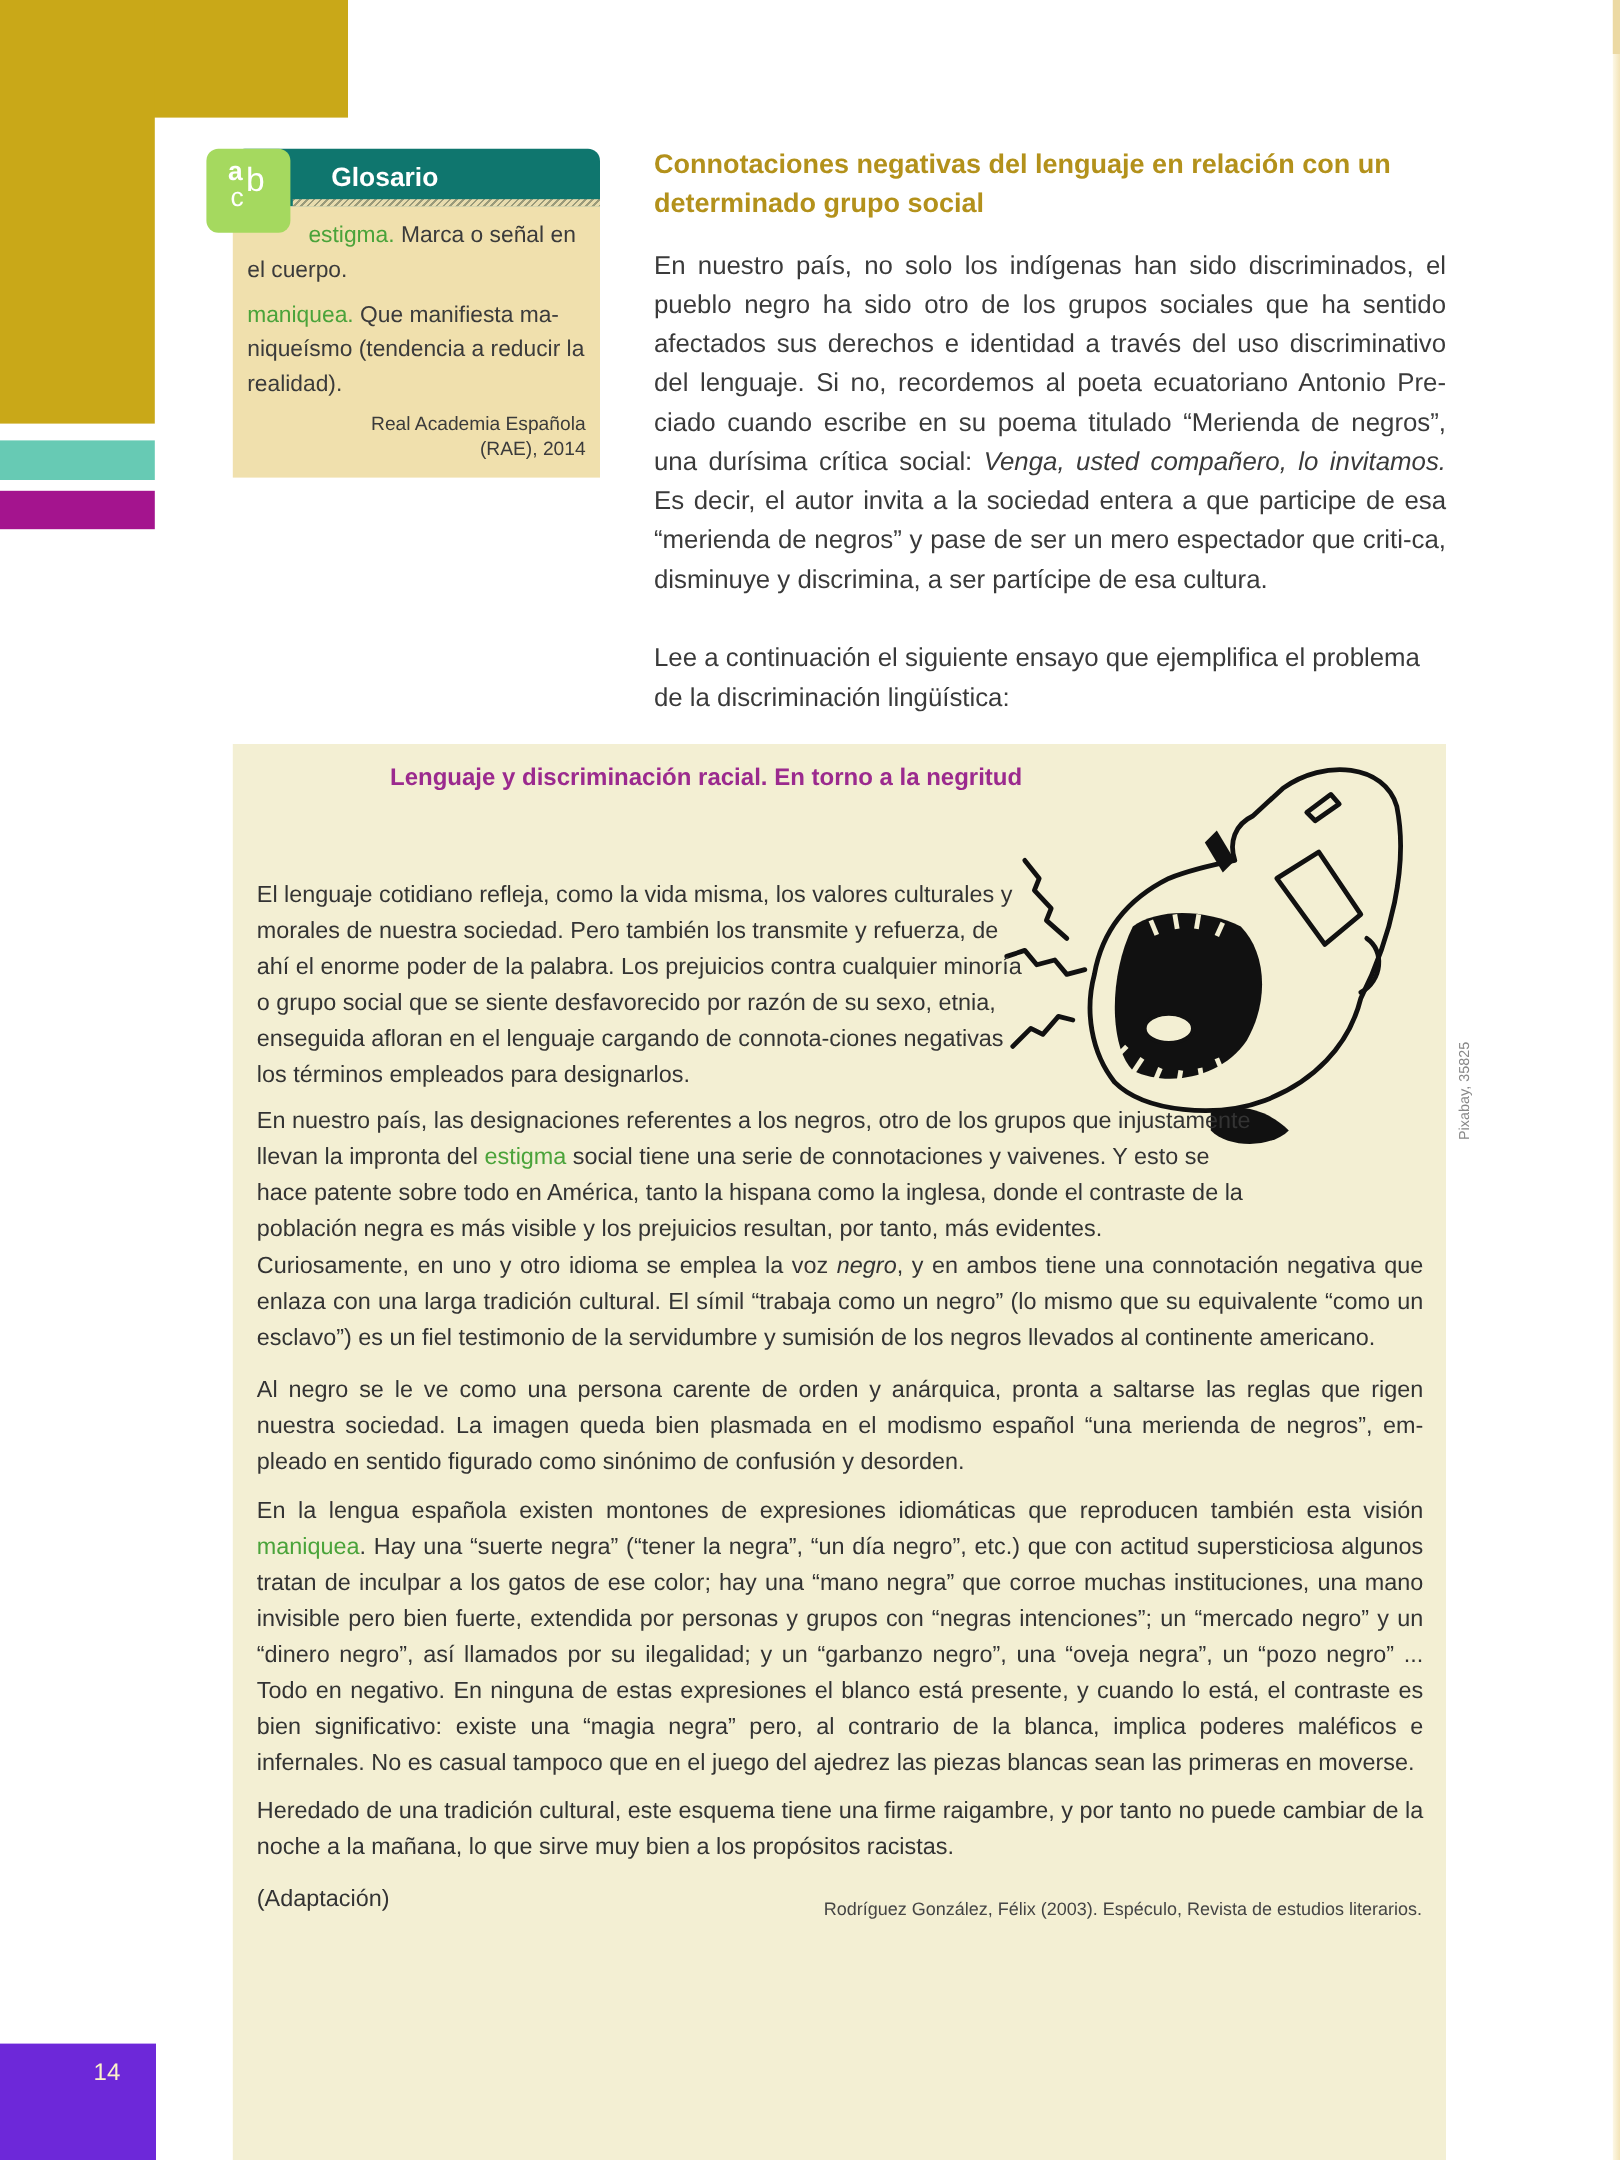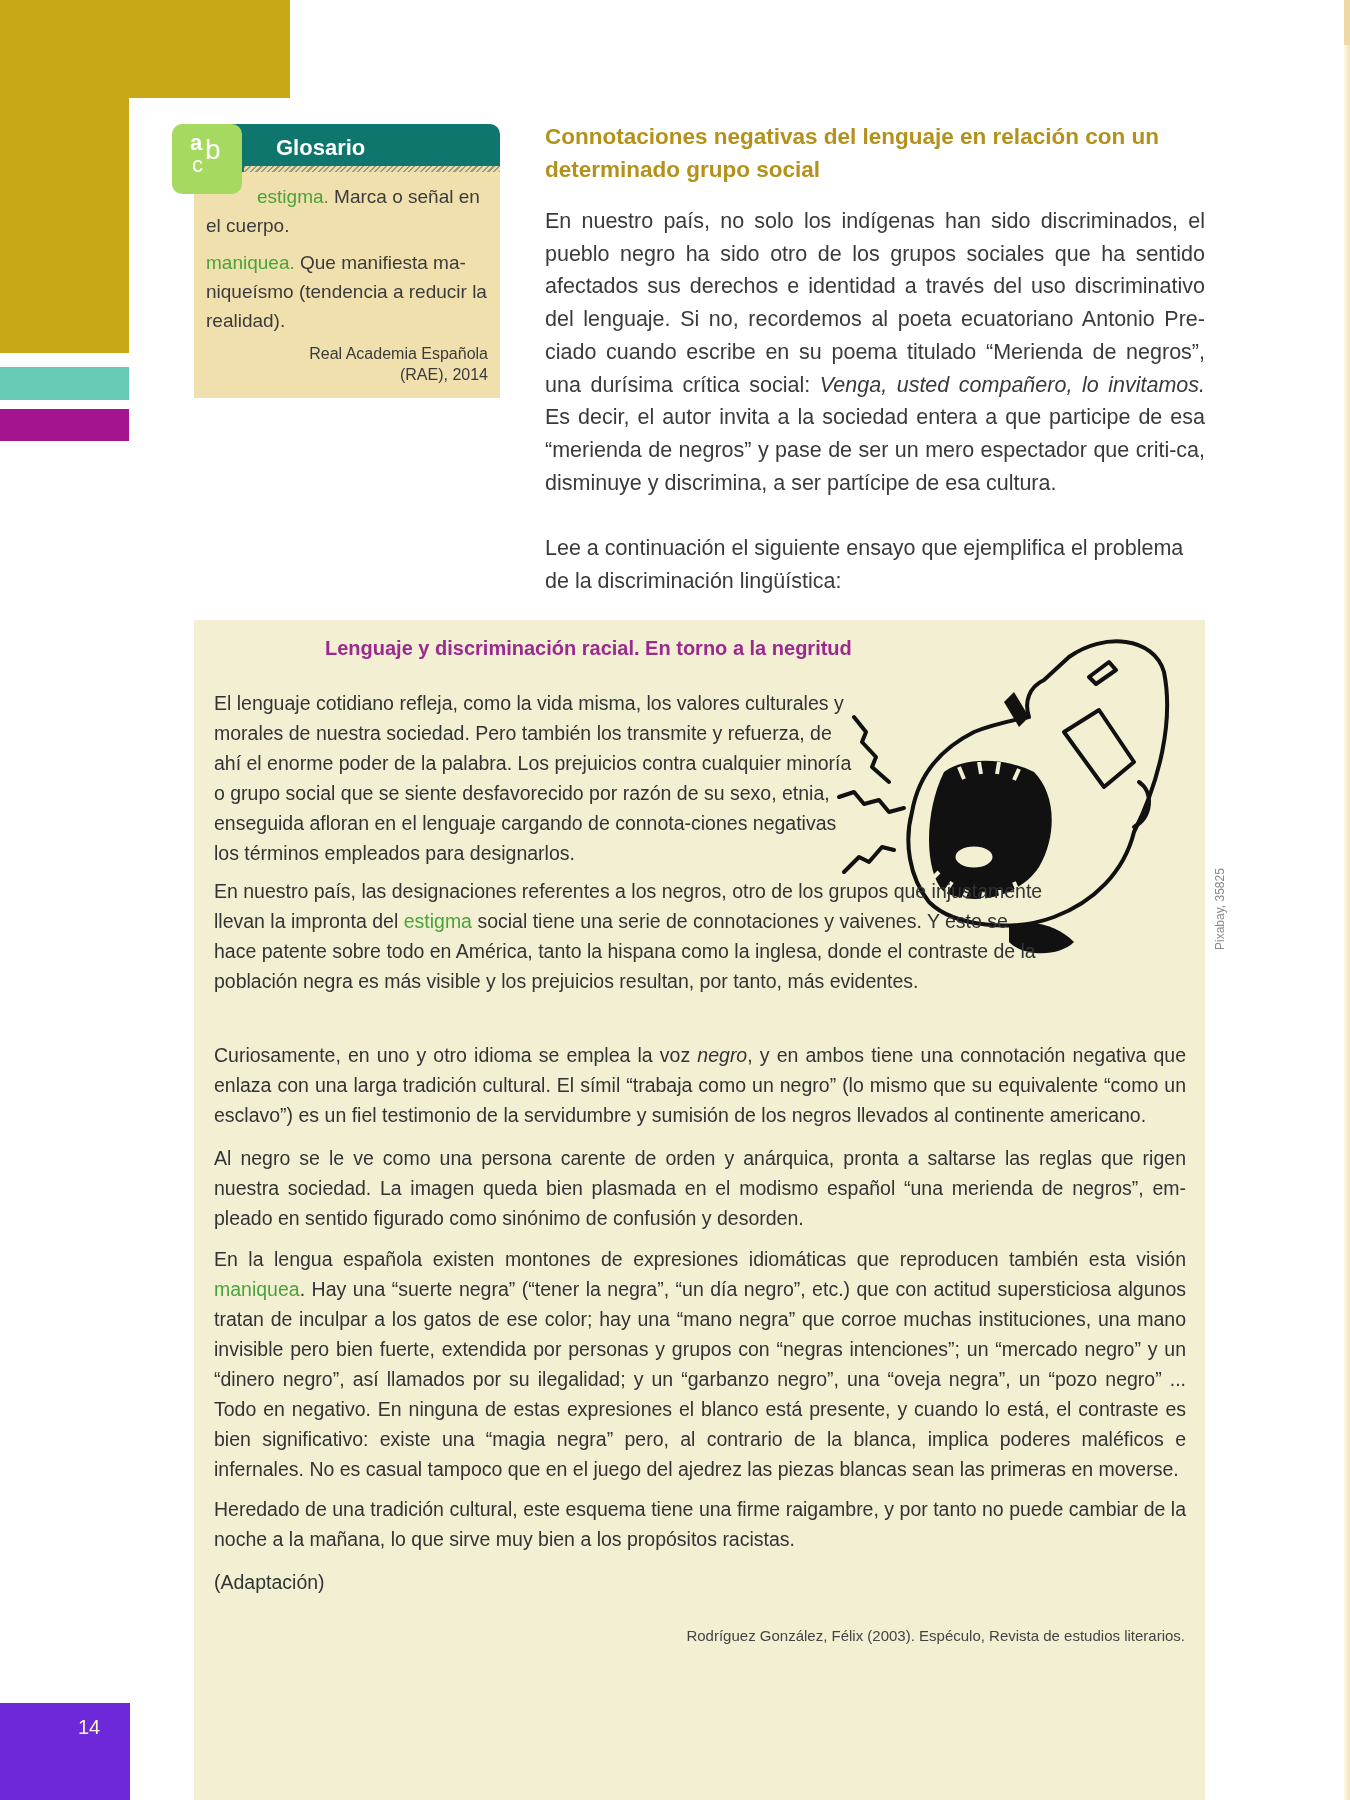--- a/index.html
+++ b/index.html
@@ -38,24 +38,24 @@
   
   .section-title { position: absolute; left: 545px; top: 120px; width: 660px; font-size: 22.5px; line-height: 33px; font-weight: bold; color: #b3911b; }
   .intro-paragraph { position: absolute; left: 545px; top: 205px; width: 660px; font-size: 21.5px; line-height: 32.7px; color: #3a3a3a; text-align: justify; hyphens: manual; }
   .intro-paragraph em { font-style: italic; }
   .lead-paragraph { position: absolute; left: 545px; top: 532px; width: 660px; font-size: 21.5px; line-height: 32.7px; color: #3a3a3a; }
 
   
   .essay { position: absolute; left: 194px; top: 620px; width: 1011px; height: 1374px; background: #f3efd3; }
   .essay-title { position: absolute; left: 131px; top: 17px; font-size: 20px; font-weight: bold; color: #9b2a8e; }
   .essay-p { position: absolute; left: 20px; font-size: 19.5px; line-height: 30px; color: #333; }
-  .essay-p.narrow { width: 830px; }
+  .essay-p.narrow { width: 830px; margin-top: 43px; }
   .essay-p.full { width: 972px; text-align: justify; }
   .essay-p em { }
-  .essay-citation { position: absolute; right: 20px; top: 1004px; text-align: center; font-size: 15px; line-height: 23px; color: #444; }
+  .essay-citation { position: absolute; right: 20px; top: 960px; text-align: center; font-size: 15px; line-height: 23px; color: #444; }
 
   .illustration { position: absolute; left: 640px; top: 12px; width: 360px; height: 330px; }
   .photo-credit { position: absolute; left: 1213px; top: 950px; transform: rotate(-90deg); transform-origin: left top; font-size: 12px; color: #888; white-space: nowrap; }
 </style>
 </head>
 <body>
 
 <div class="deco-top"></div>
 <div class="deco-left"></div>
 <div class="deco-teal"></div>

